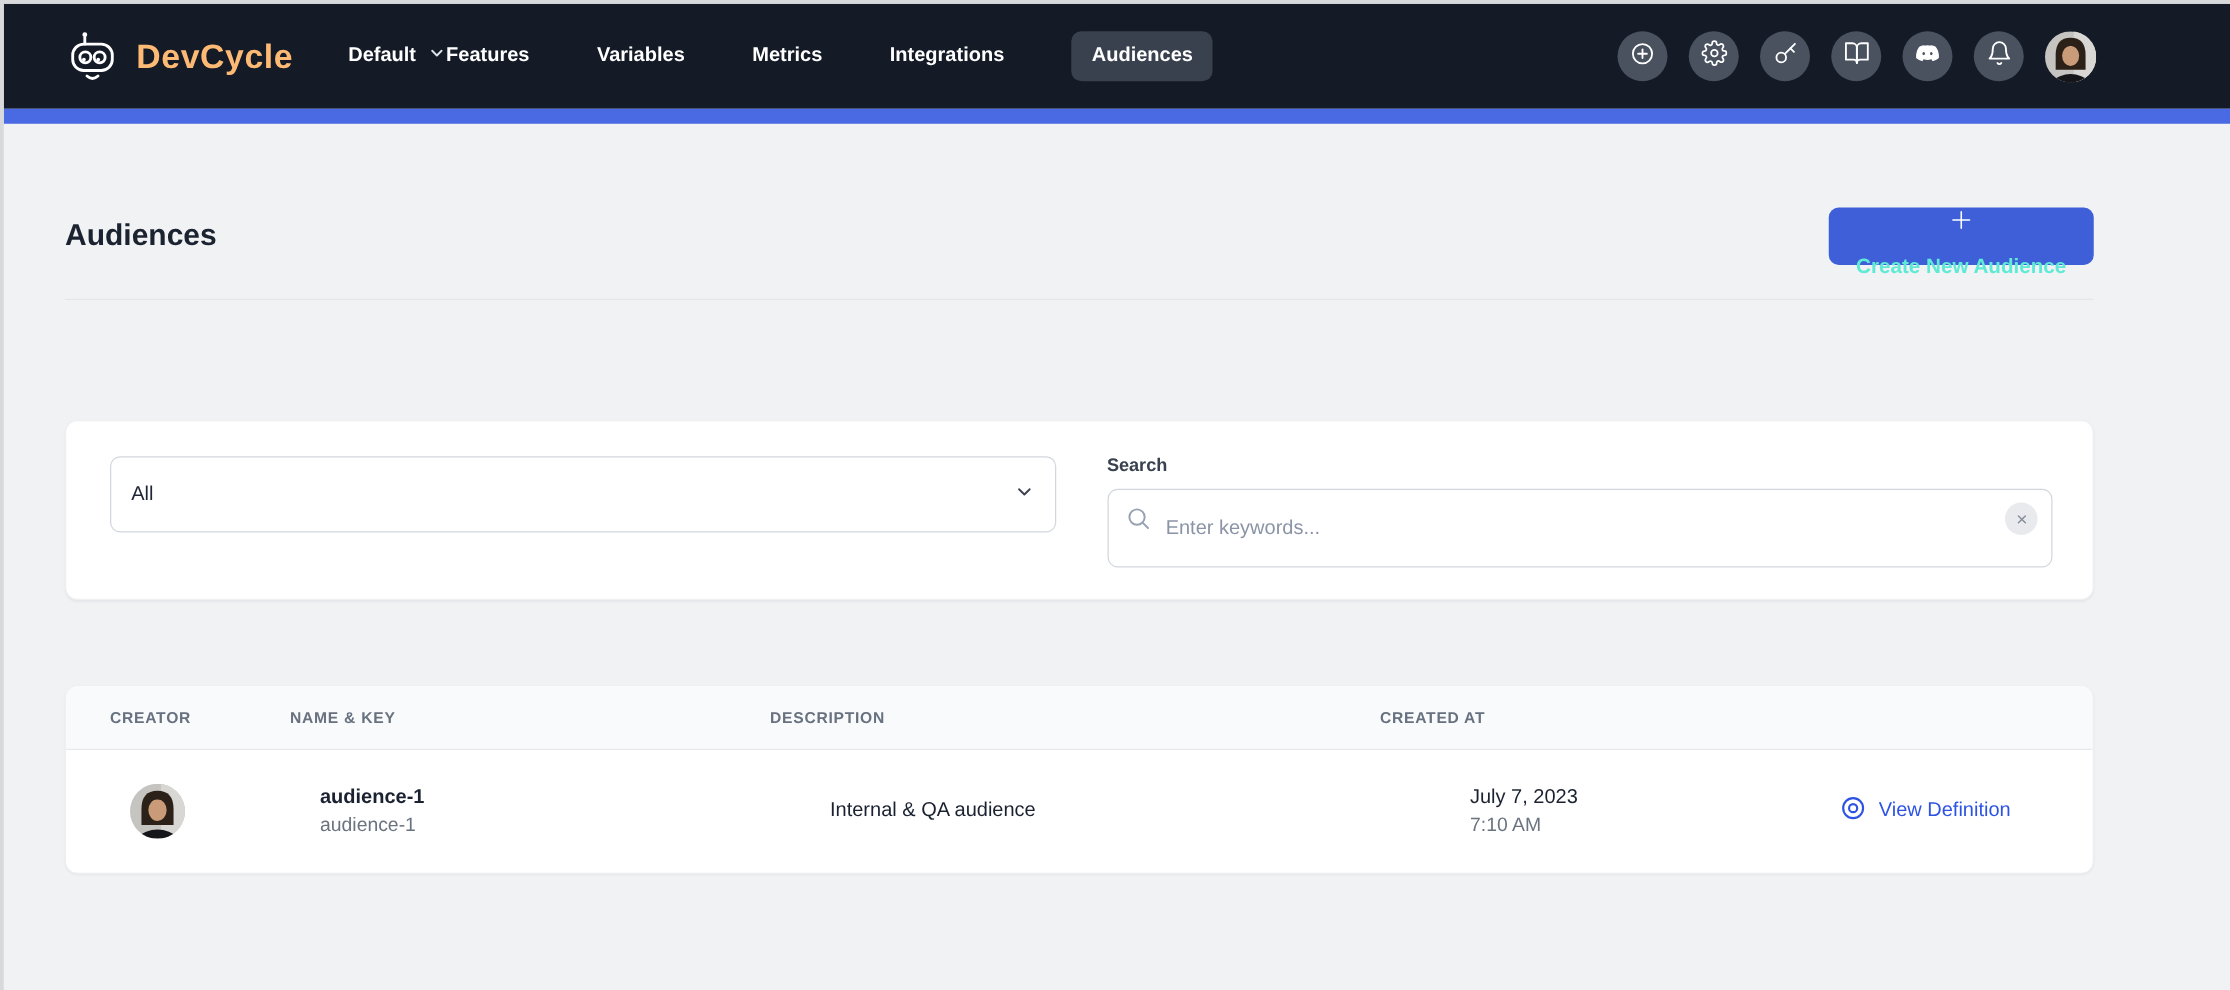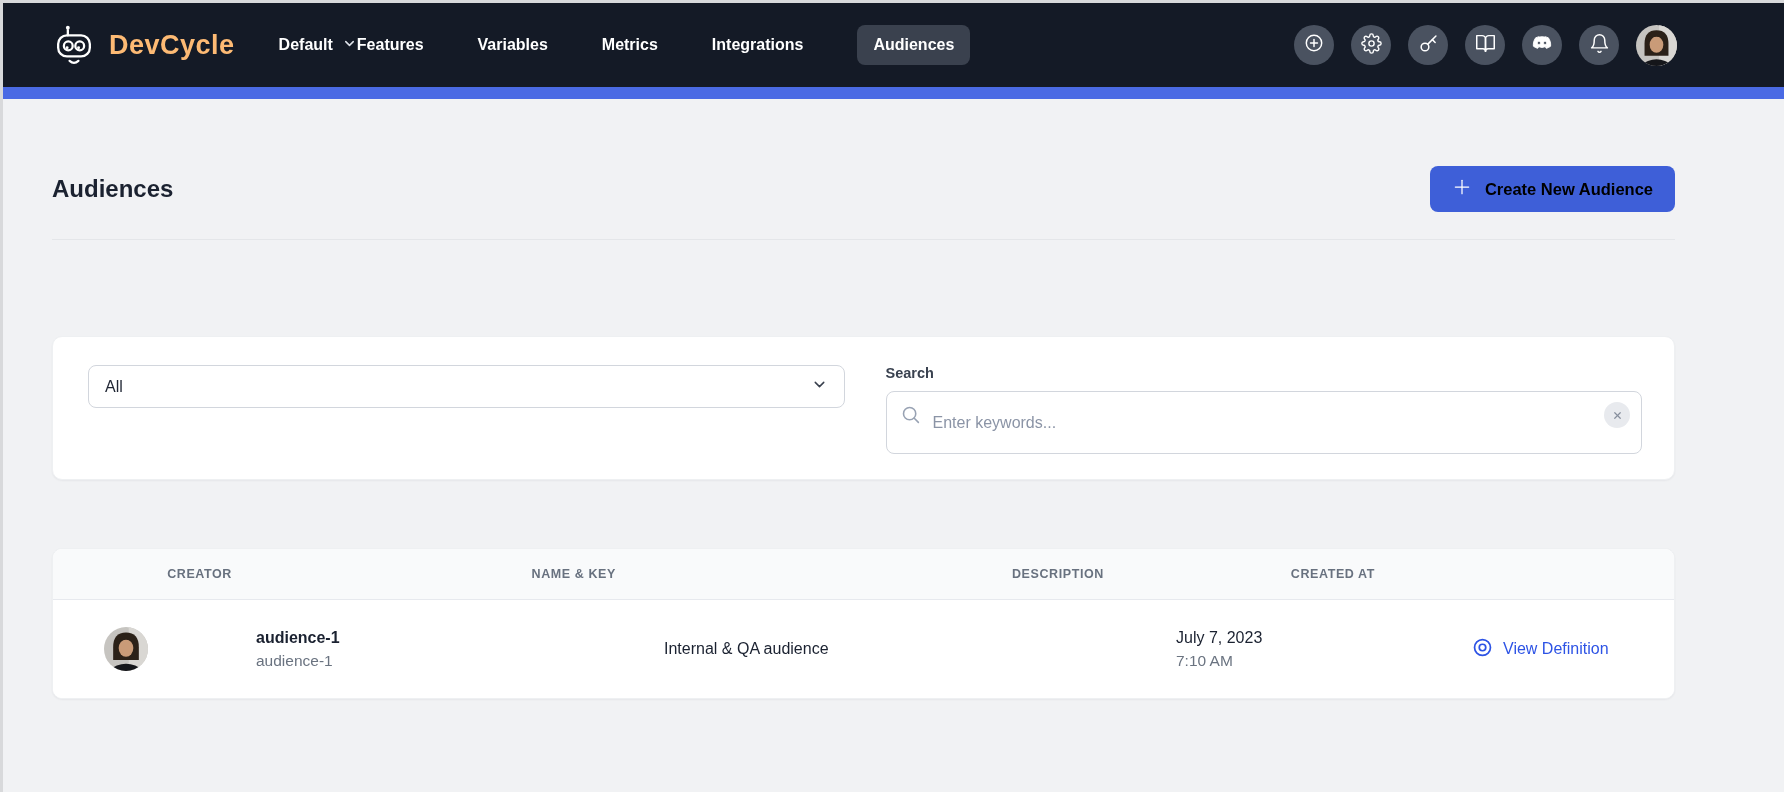--- a/index.html
+++ b/index.html
@@ -34,35 +34,35 @@
   .avatar { width:41px; height:41px; border-radius:50%; overflow:hidden; flex:0 0 auto; cursor:pointer; }
   .avatar svg { display:block; width:100%; height:100%; }
 
   .accent-bar { height:12px; background:#4a6ae4; }
 
   
   .main { padding:0 109px 0 49px; }
   .page-head { padding-top:67px; display:flex; align-items:center; justify-content:space-between; height:113px; }
   .page-title { font-size:24px; font-weight:700; color:#1b2230; }
   .btn-primary {
-    height:46px; background:#3e5fd8; color:#000000; border:none; border-radius:8px;
+    height:46px; background:#3e5fd8; color:#5eead4; border:none; border-radius:8px;
     font-family:"Liberation Sans", sans-serif; font-size:16.5px; font-weight:600;
-    display:flex; align-items:center; gap:13px; padding:0 22px; cursor:pointer;
+    display:flex; align-items:center; gap:13px; padding:0 22px; cursor:pointer;flex-direction:column;
   }
   .divider { border:none; border-top:1px solid #e4e6e9; margin-top:27px; }
 
   .card {
     background:#ffffff; border:1px solid #eef0f2; border-radius:10px;
     box-shadow:0 1px 2px rgba(16,24,40,.05);
   }
   .filter-card { margin-top:96px; height:144px; padding:28px 32px 0 35px; display:flex; gap:41px; }
   .filter-col { flex:1 1 0; }
   .field-label { font-size:14.5px; font-weight:700; color:#39414f; margin-bottom:10px; }
   .select {
-    height:43px; border:1px solid #d2d6dd; border-radius:8px; background:#fff;
+    height:61px; border:1px solid #d2d6dd; border-radius:8px; background:#fff;
     display:flex; align-items:center; justify-content:space-between;
     padding:0 16px; font-size:16px; color:#1f2533; cursor:pointer;
   }
   .search-wrap { position:relative; height:63px; }
   .search-input {
     width:100%; height:100%; border:1px solid #d2d6dd; border-radius:8px;
     padding:0 48px 0 46px; font-family:"Liberation Sans", sans-serif;
     font-size:16px; color:#1f2533; background:#fff; outline:none;
   }
   .search-input::placeholder { color:#8b94a6; }
@@ -72,21 +72,21 @@
     border-radius:50%; background:#e8eaee; display:flex; align-items:center;
     justify-content:center; cursor:pointer;
   }
 
   
   .table-card { margin-top:68px; overflow:hidden; padding:0; }
   .t-head, .t-row {
     display:grid; grid-template-columns:144px 384px 488px 271px 1fr;
     padding-left:35px; align-items:center;
   }
-  .t-head { height:51px; background:#f9fafb; border-bottom:1px solid #e7e9ee;text-align:right; }
+  .t-head { height:51px; background:#f9fafb; border-bottom:1px solid #e7e9ee; }
   .th { font-size:12.5px; font-weight:700; color:#68717f; letter-spacing:.6px; }
   .t-row { height:98px; background:#ffffff;gap:24px; }
   .cell-creator { padding-left:16px; }
   .row-avatar { width:44px; height:44px; border-radius:50%; overflow:hidden; }
   .row-avatar svg { display:block; width:100%; height:100%; }
   .cell-name .name { font-size:16px; font-weight:700; color:#1a2130; margin-bottom:5px; }
   .cell-name .key { font-size:15.5px; color:#6a7380; }
   .cell-desc { font-size:16px; color:#1a2130; }
   .cell-created .date { font-size:16px; color:#1a2130; margin-bottom:5px; }
   .cell-created .time { font-size:15.5px; color:#6a7380; }

